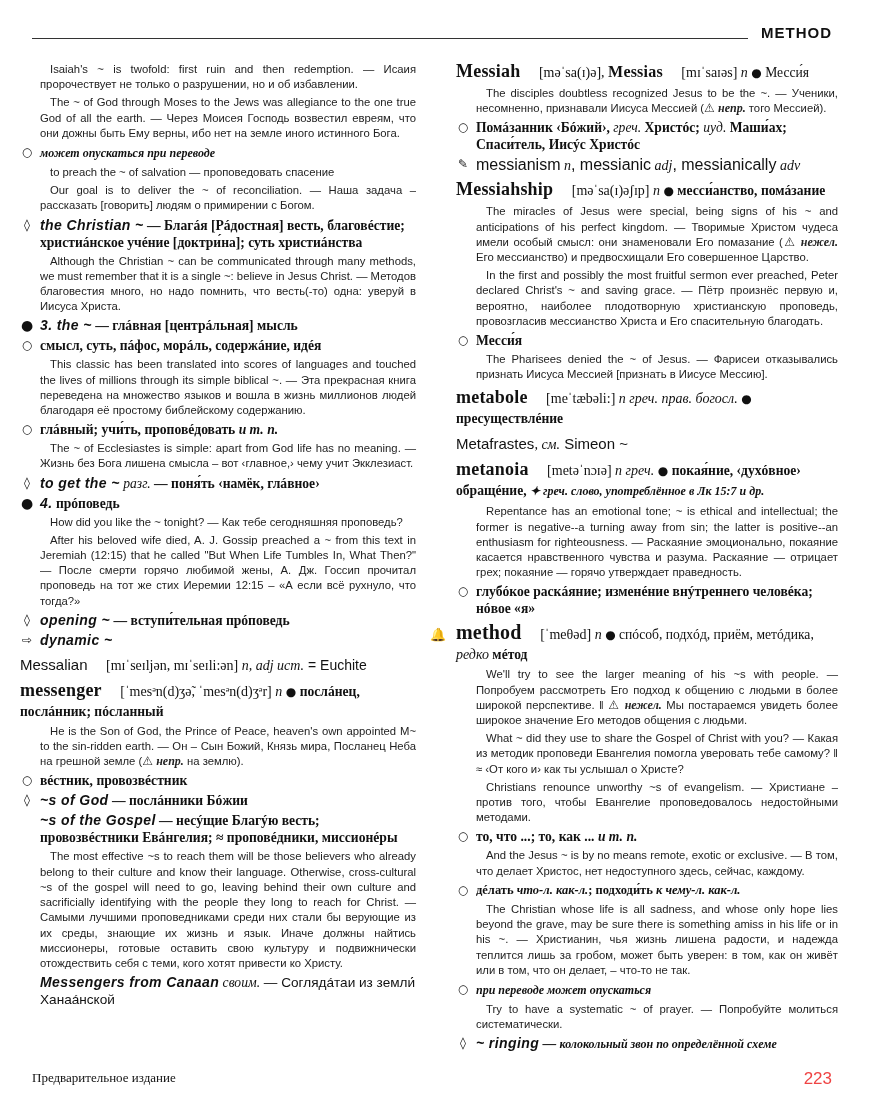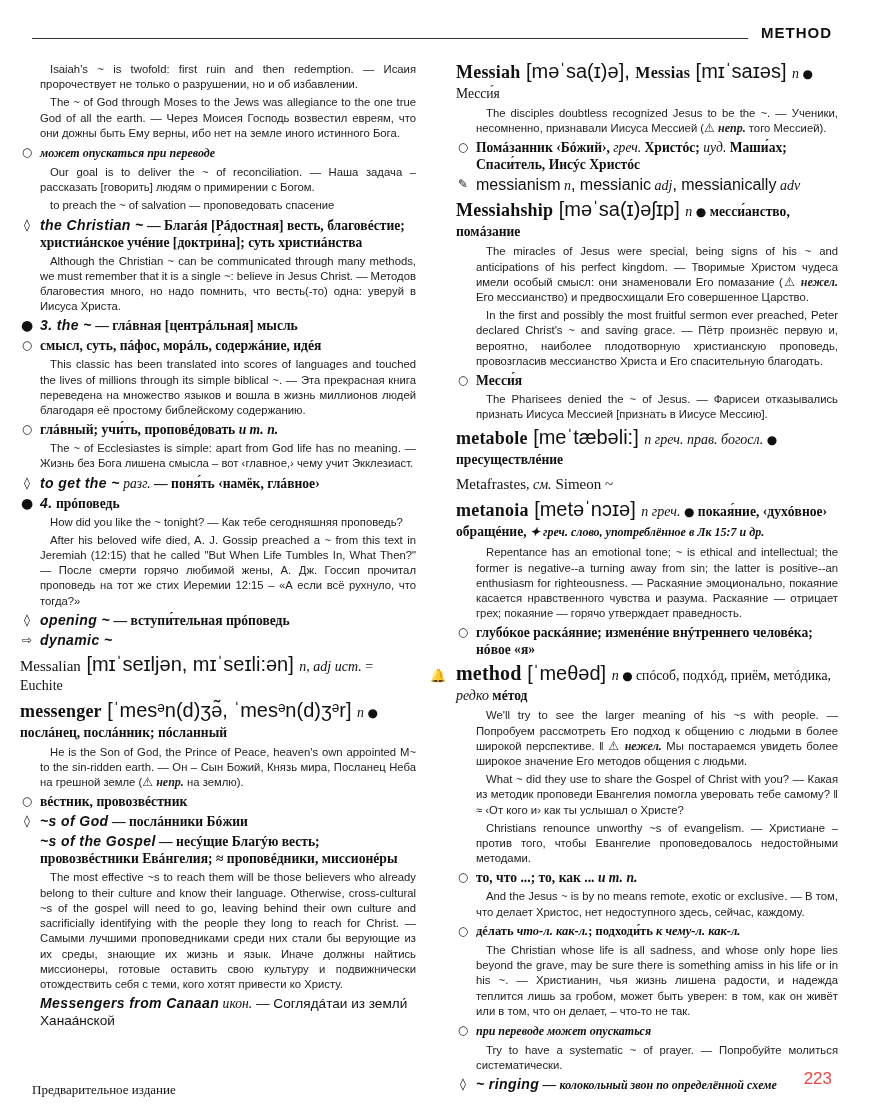--- a/index.html
+++ b/index.html
@@ -11,47 +11,47 @@
   .col-right { left: 476px; width: 362px; }
   .sans { font-family: "Liberation Sans", sans-serif; }
   .ex { font-size: 11.3px; line-height: 15.2px; text-align: justify; margin: 0 0 3px 0; padding-left: 0; text-indent: 10px; color: #222; }
   .sense { position: relative; padding-left: 0; margin: 2px 0 3px 0; font-family: "Liberation Serif", serif; font-weight: bold; font-size: 13.6px; line-height: 17px; }
   .marker { position: absolute; left: -20px; top: 0; width: 14px; text-align: center; font-family: "DejaVu Sans", sans-serif; font-weight: normal; font-size: 12px; }
   .marker.bullet { font-size: 14px; }
   .it { font-style: italic; }
   .bi { font-style: italic; font-weight: bold; font-size: 12px; }
   .idiom { font-family: "Liberation Sans", sans-serif; font-weight: bold; font-size: 14px; letter-spacing: 0.4px; font-style: italic; }
   .headword { font-family: Liberation Serif, serif; font-weight: bold; font-size: 18px; letter-spacing: 0.2px; }
-  .headword-plain { font-family: Liberation Serif, serif; font-weight: normal; font-size: 15px; }
+  .headword-plain { font-family: Liberation Sans, sans-serif; font-weight: normal; font-size: 15px; }
   .entry { margin: 6px 0 3px 0; font-family: "Liberation Serif", serif; font-size: 14px; line-height: 19px; position: relative; }
-  .transcr { font-family: Liberation Sans, sans-serif; font-weight: normal; font-size: 20px; }
+  .transcr { font-family: Liberation Serif, serif; font-weight: normal; font-size: 14px; margin-left: 15px; }
   .pos { font-family: "Liberation Serif", serif; font-style: italic; font-weight: normal; font-size: 14px; }
   .ru-bold { font-family: "Liberation Serif", serif; font-weight: bold; font-size: 13.6px; }
   .dot { font-family: "DejaVu Sans", sans-serif; font-size: 12px; }
   .warn { font-family: "DejaVu Sans", sans-serif; font-size: 12px; }
-  .footer-left { position: absolute; left: 32px; bottom: 22px; font-family: "Liberation Serif", serif; font-size: 13px; color: #111; }
+  .footer-left { position: absolute; left: 32px; bottom: 34px; font-family: "Liberation Serif", serif; font-size: 13px; color: #111; }
   .footer-right { position: absolute; right: 48px; bottom: 31px; font-family: "Liberation Sans", sans-serif; font-size: 17px; color: #ef4444; }
   .bell { position: absolute; left: -26px; top: 2px; font-family: "DejaVu Sans", sans-serif; font-size: 13px; }
 </style>
 </head>
 <body>
 
 <div class="header-rule"></div>
 <div class="running-head">METHOD</div>
 
 <div class="col col-left">
   <p class="ex sans">Isaiah's ~ is twofold: first ruin and then redemption. — Исаия пророчествует не только о разрушении, но и об избавлении.</p>
   <p class="ex sans">The ~ of God through Moses to the Jews was allegiance to the one true God of all the earth. — Через Моисея Господь возвестил евреям, что они дожны быть Ему верны, ибо нет на земле иного истинного Бога.</p>
 
   <div class="sense">
     <span class="marker">○</span>
     <span class="bi">может опускаться при переводе</span>
   </div>
+  <p class="ex sans">to preach the ~ of salvation — проповедовать спасение</p>
   <p class="ex sans">Our goal is to deliver the ~ of reconciliation. — Наша задача – рассказать [говорить] людям о примирении с Богом.</p>
-  <p class="ex sans">to preach the ~ of salvation — проповедовать спасение</p>
 
   <div class="sense">
     <span class="marker">◊</span>
     <span class="idiom">the Christian ~</span><span> — </span><span>Благáя [Рáдостная] весть, благовéстие; христиáнское учéние [доктри́на]; суть христиáнства</span>
   </div>
   <p class="ex sans">Although the Christian ~ can be communicated through many methods, we must remember that it is a single ~: believe in Jesus Christ. — Методов благовестия много, но надо помнить, что весть(-то) одна: уверуй в Иисуса Христа.</p>
 
   <div class="sense">
     <span class="marker bullet">●</span>
     <span class="idiom">3. the ~</span><span> — глáвная [центрáльная] мысль</span>
@@ -105,21 +105,21 @@
   </div>
   <div class="sense">
     <span class="marker">◊</span>
     <span class="idiom">~s of God</span><span> — послáнники Бóжии</span>
   </div>
   <div class="sense">
     <span class="idiom">~s of the Gospel</span><span> — несýщие Благýю весть; провозвéстники Евáнгелия; ≈ проповéдники, миссионéры</span>
   </div>
   <p class="ex sans">The most effective ~s to reach them will be those believers who already belong to their culture and know their language. Otherwise, cross-cultural ~s of the gospel will need to go, leaving behind their own culture and sacrificially identifying with the people they long to reach for Christ. — Самыми лучшими проповедниками среди них стали бы верующие из их среды, знающие их жизнь и язык. Иначе должны найтись миссионеры, готовые оставить свою культуру и подвижнически отождествить себя с теми, кого хотят привести ко Христу.</p>
   <div class="sense">
-    <span class="idiom">Messengers from Canaan</span><span class="it" style="font-weight:normal"> икон.</span><span style="font-family:'Liberation Sans',sans-serif;font-weight:normal"> — Соглядáтаи из земли́ Ханаáнской</span>
+    <span class="idiom">Messengers from Canaan</span><span class="it" style="font-weight:normal"> своим.</span><span style="font-family:'Liberation Sans',sans-serif;font-weight:normal"> — Соглядáтаи из земли́ Ханаáнской</span>
   </div>
 </div>
 
 <div class="col col-right">
   <div class="entry" style="margin-left:-20px;margin-top:0">
     <span class="headword">Messiah</span><span class="transcr"> [məˈsa(ɪ)ə], </span><span class="headword" style="font-size:16px">Messias</span><span class="transcr"> [mɪˈsaɪəs] </span><span class="pos">n</span>
     <span class="dot">●</span><span class="ru-bold" style="font-weight:normal"> Месси́я</span>
   </div>
   <p class="ex sans"><span>The disciples doubtless recognized Jesus to be the ~. — Ученики, несомненно, признавали Иисуса Мессией (</span><span class="warn">⚠</span> <span class="bi" style="font-family:'Liberation Serif',serif">непр.</span><span> того Мессией).</span></p>
 

